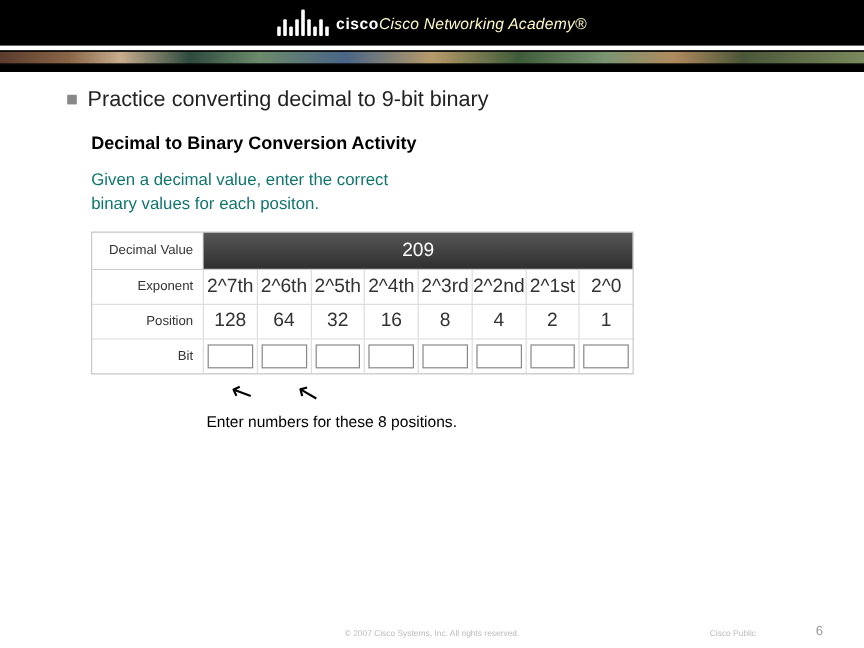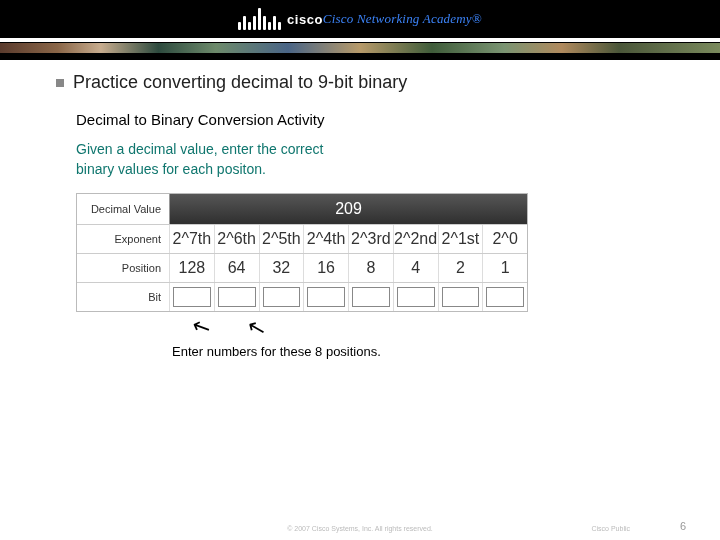--- a/index.html
+++ b/index.html
@@ -8,29 +8,29 @@
   .header-band { width: 100%; height: 54px; position: relative; background: #000; }
   .header-black-top { width: 100%; height: 38px; background: #000; display: flex; align-items: center; justify-content: center; padding: 0 14px; }
   .header-white-strip { width: 100%; height: 4px; background: #fff; }
   .header-photo-strip { width: 100%; height: 12px; background: linear-gradient(90deg,#5a3b2d 0%, #8a6648 8%, #c7ac8e 14%, #2d4a3e 22%, #6d8a6b 30%, #4a6586 40%, #b79a6a 50%, #3f5c3a 60%, #7a9472 70%, #b08a5e 78%, #4a5639 86%, #7a8a5d 100%); border-top: 1px solid #000; border-bottom: 1px solid #000; }
   .header-thin-black { width: 100%; height: 6px; background: #000; }
   
   .logo-wrap { display: flex; align-items: center; gap: 6px; }
   .cisco-bars { display: flex; align-items: flex-end; gap: 2px; height: 22px; }
   .cisco-bars span { display: block; width: 3px; background: #fff; border-radius: 1px; }
   .cisco-text { color: #fff; font-size: 13px; font-weight: 700; letter-spacing: 0.5px; padding-top: 1px; }
-  .academy-text { color: #3b82f6; font-size: 13px; font-style: italic; font-family: Liberation Serif, serif; letter-spacing: 0.2px; }
+  .academy-text { color: #fef9c3; font-size: 13px; font-style: italic; font-family: Liberation Sans, sans-serif; letter-spacing: 0.2px; }
 
   .content { padding: 12px 54px 0 54px; }
   .title { font-size: 26px; font-weight: 400; color: #222; border-bottom: 1px solid #aaa; padding-bottom: 4px; }
   .bullet-line { display: flex; align-items: flex-start; margin-top: 6px; font-size: 18px; color: #222; }
   .bullet-square { width: 8px; height: 8px; background: #888; margin: 7px 9px 0 2px; flex: 0 0 auto; }
   
   .activity-block { margin: 18px auto 0 auto; width: 568px; }
-  .act-title { font-weight: 400; font-size: 15px; color: #000; margin-bottom: 12px; }
+  .act-title { font-weight: 700; font-size: 15px; color: #000; margin-bottom: 12px; }
   .act-desc { font-size: 14px; color: #0f766e; line-height: 1.4; margin-bottom: 14px; }
   
   .table-wrap { width: 452px; border: 1px solid #bbb; background: #fff; }
   .big-row { display: flex; }
   .cap-cell { width: 92px; flex: 0 0 92px; display: flex; align-items: center; justify-content: flex-end; padding: 0 8px; font-size: 11px; color: #333; background: #fff; }
   .decval-band { flex: 1; background: linear-gradient(#565656,#2f2f2f); color: #fff; text-align: center; font-size: 16px; font-weight: 400; padding: 6px 0; border-left: 1px solid #999; }
   .row8 { display: flex; border-top: 1px solid #ccc; }
   .row8 .cap-cell { height: 28px; }
   .cell8 { flex: 1; border-left: 1px solid #ddd; height: 28px; display: flex; align-items: center; justify-content: center; font-size: 16px; color: #333; background: #fff; }
   .bit-row .cell8 { background: #fff; padding: 3px; }

